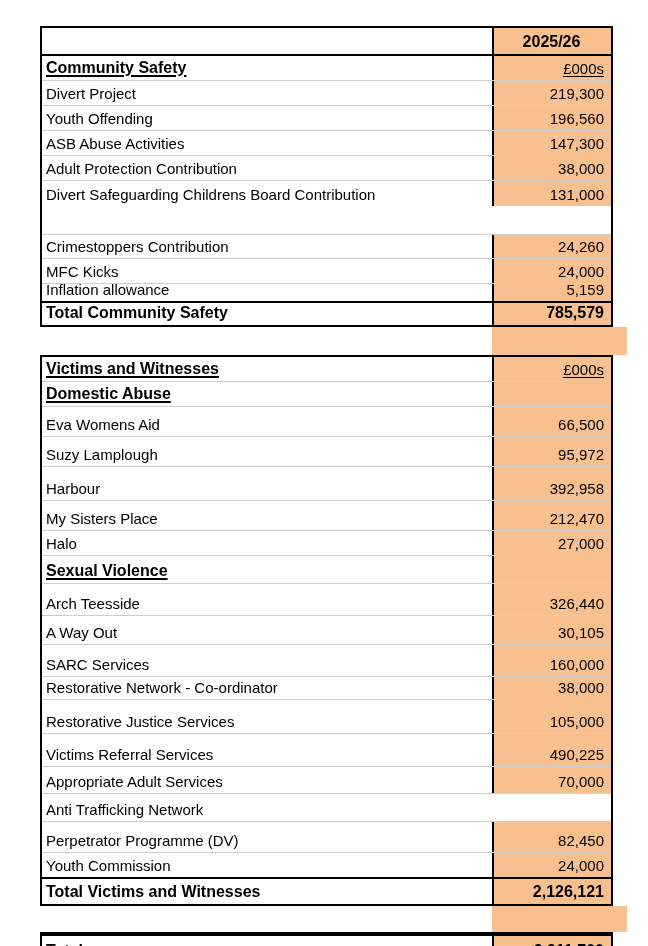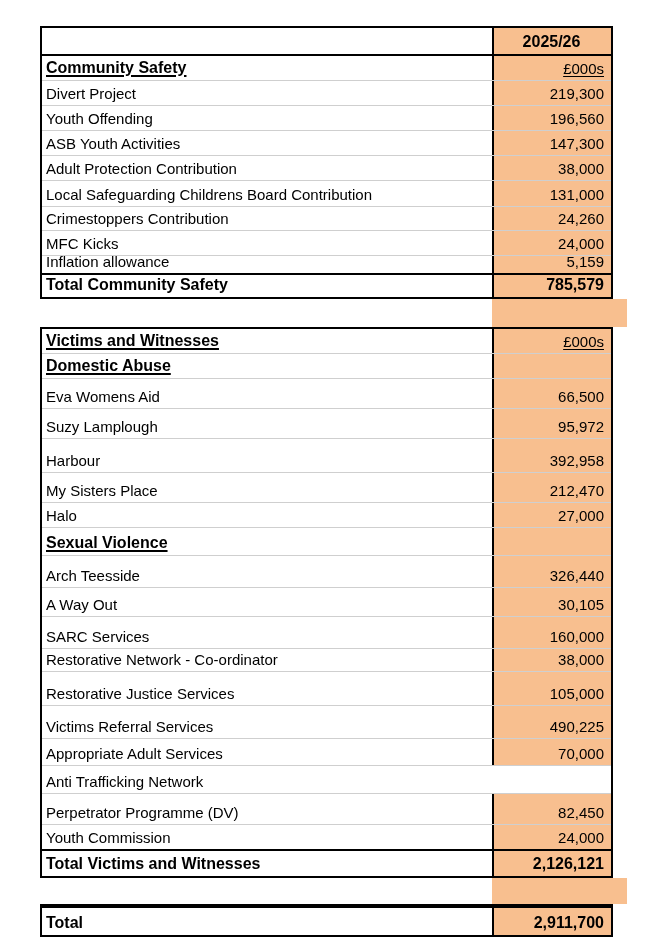--- a/index.html
+++ b/index.html
@@ -56,32 +56,32 @@
         </div>
         <div class="row item" style="height: 25px;">
           <div class="cell label">Divert Project</div>
           <div class="cell value">219,300</div>
         </div>
         <div class="row item" style="height: 25px;">
           <div class="cell label">Youth Offending</div>
           <div class="cell value">196,560</div>
         </div>
         <div class="row item" style="height: 25px;">
-          <div class="cell label">ASB Youth Activities</div>
+          <div class="cell label">ASB Abuse Activities</div>
           <div class="cell value">147,300</div>
         </div>
         <div class="row item" style="height: 25px;">
           <div class="cell label">Adult Protection Contribution</div>
           <div class="cell value">38,000</div>
         </div>
         <div class="row item" style="height: 26px;">
-          <div class="cell label">Local Safeguarding Childrens Board Contribution</div>
+          <div class="cell label">Divert Safeguarding Childrens Board Contribution</div>
           <div class="cell value">131,000</div>
         </div>
-        <div class="row item" style="height: 24px;">
+        <div class="row item" style="height: 24px; margin-top: 28px;">
           <div class="cell label">Crimestoppers Contribution</div>
           <div class="cell value">24,260</div>
         </div>
         <div class="row item" style="height: 25px;">
           <div class="cell label">MFC Kicks</div>
           <div class="cell value">24,000</div>
         </div>
         <div class="row item" style="height: 18px;">
           <div class="cell label">Inflation allowance</div>
           <div class="cell value">5,159</div>

